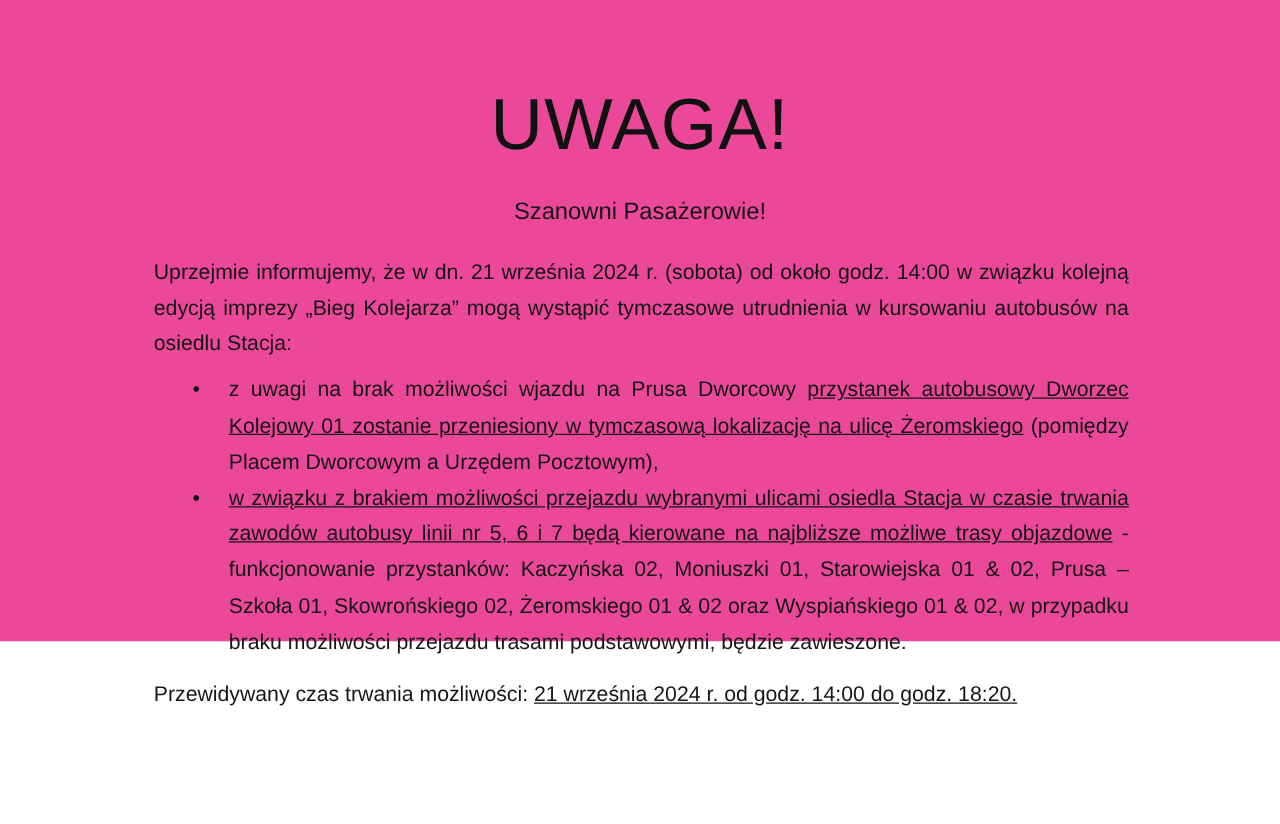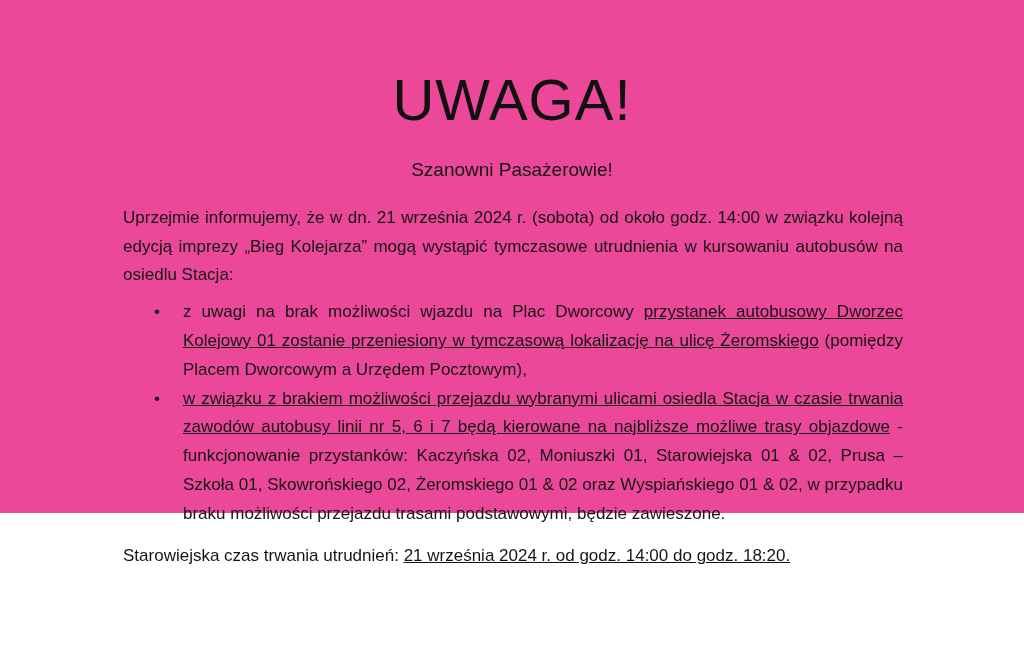--- a/index.html
+++ b/index.html
@@ -84,24 +84,24 @@
 
   <p class="subtitle">Szanowni Pasażerowie!</p>
 
   <div class="content">
 
     <p class="para"><span>Uprzejmie informujemy, że w dn. 21 września 2024 r. (sobota) od około godz. 14:00 w związku kolejną edycją imprezy „Bieg Kolejarza” mogą wystąpić tymczasowe utrudnienia w kursowaniu autobusów na osiedlu Stacja:</span></p>
 
     <ul class="notice-list">
       <li>
         <span class="bullet-marker">•</span>
-        <span><span>z uwagi na brak możliwości wjazdu na Plac Dworcowy </span><span class="emph">przystanek autobusowy Dworzec Kolejowy 01 zostanie przeniesiony w tymczasową lokalizację na ulicę Żeromskiego</span><span> (pomiędzy Placem Dworcowym a Urzędem Pocztowym),</span></span>
+        <span><span>z uwagi na brak możliwości wjazdu na Prusa Dworcowy </span><span class="emph">przystanek autobusowy Dworzec Kolejowy 01 zostanie przeniesiony w tymczasową lokalizację na ulicę Żeromskiego</span><span> (pomiędzy Placem Dworcowym a Urzędem Pocztowym),</span></span>
       </li>
       <li>
         <span class="bullet-marker">•</span>
         <span><span class="emph">w związku z brakiem możliwości przejazdu wybranymi ulicami osiedla Stacja w czasie trwania zawodów autobusy linii nr 5, 6 i 7 będą kierowane na najbliższe możliwe trasy objazdowe</span><span> - funkcjonowanie przystanków: Kaczyńska 02, Moniuszki 01, Starowiejska 01 &amp; 02, Prusa – Szkoła 01, Skowrońskiego 02, Żeromskiego 01 &amp; 02 oraz Wyspiańskiego 01 &amp; 02, w przypadku braku możliwości przejazdu trasami podstawowymi, będzie zawieszone.</span></span>
       </li>
     </ul>
 
-    <p class="para footer-line"><span>Starowiejska czas trwania utrudnień: </span><span class="emph">21 września 2024 r. od godz. 14:00 do godz. 18:20.</span></p>
+    <p class="para footer-line"><span>Przewidywany czas trwania możliwości: </span><span class="emph">21 września 2024 r. od godz. 14:00 do godz. 18:20.</span></p>
 
   </div>
 </div>
 
 </body></html>

